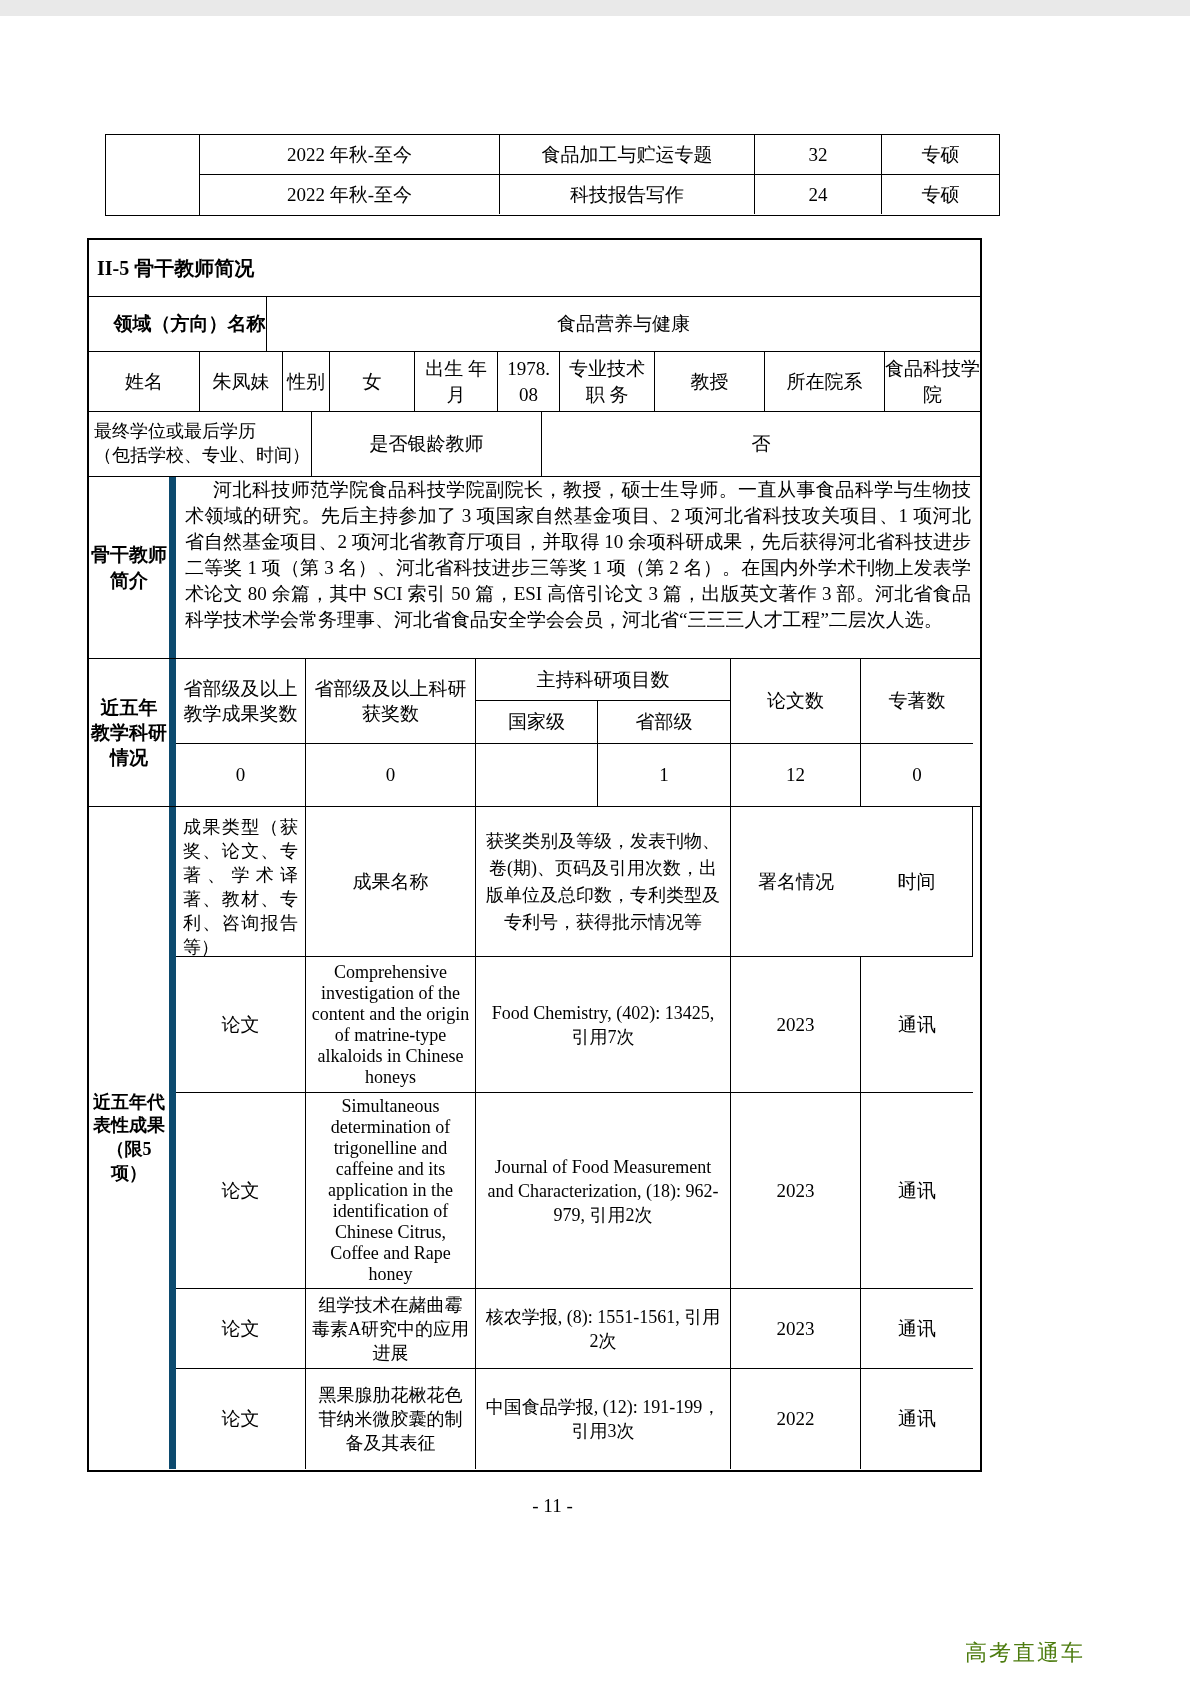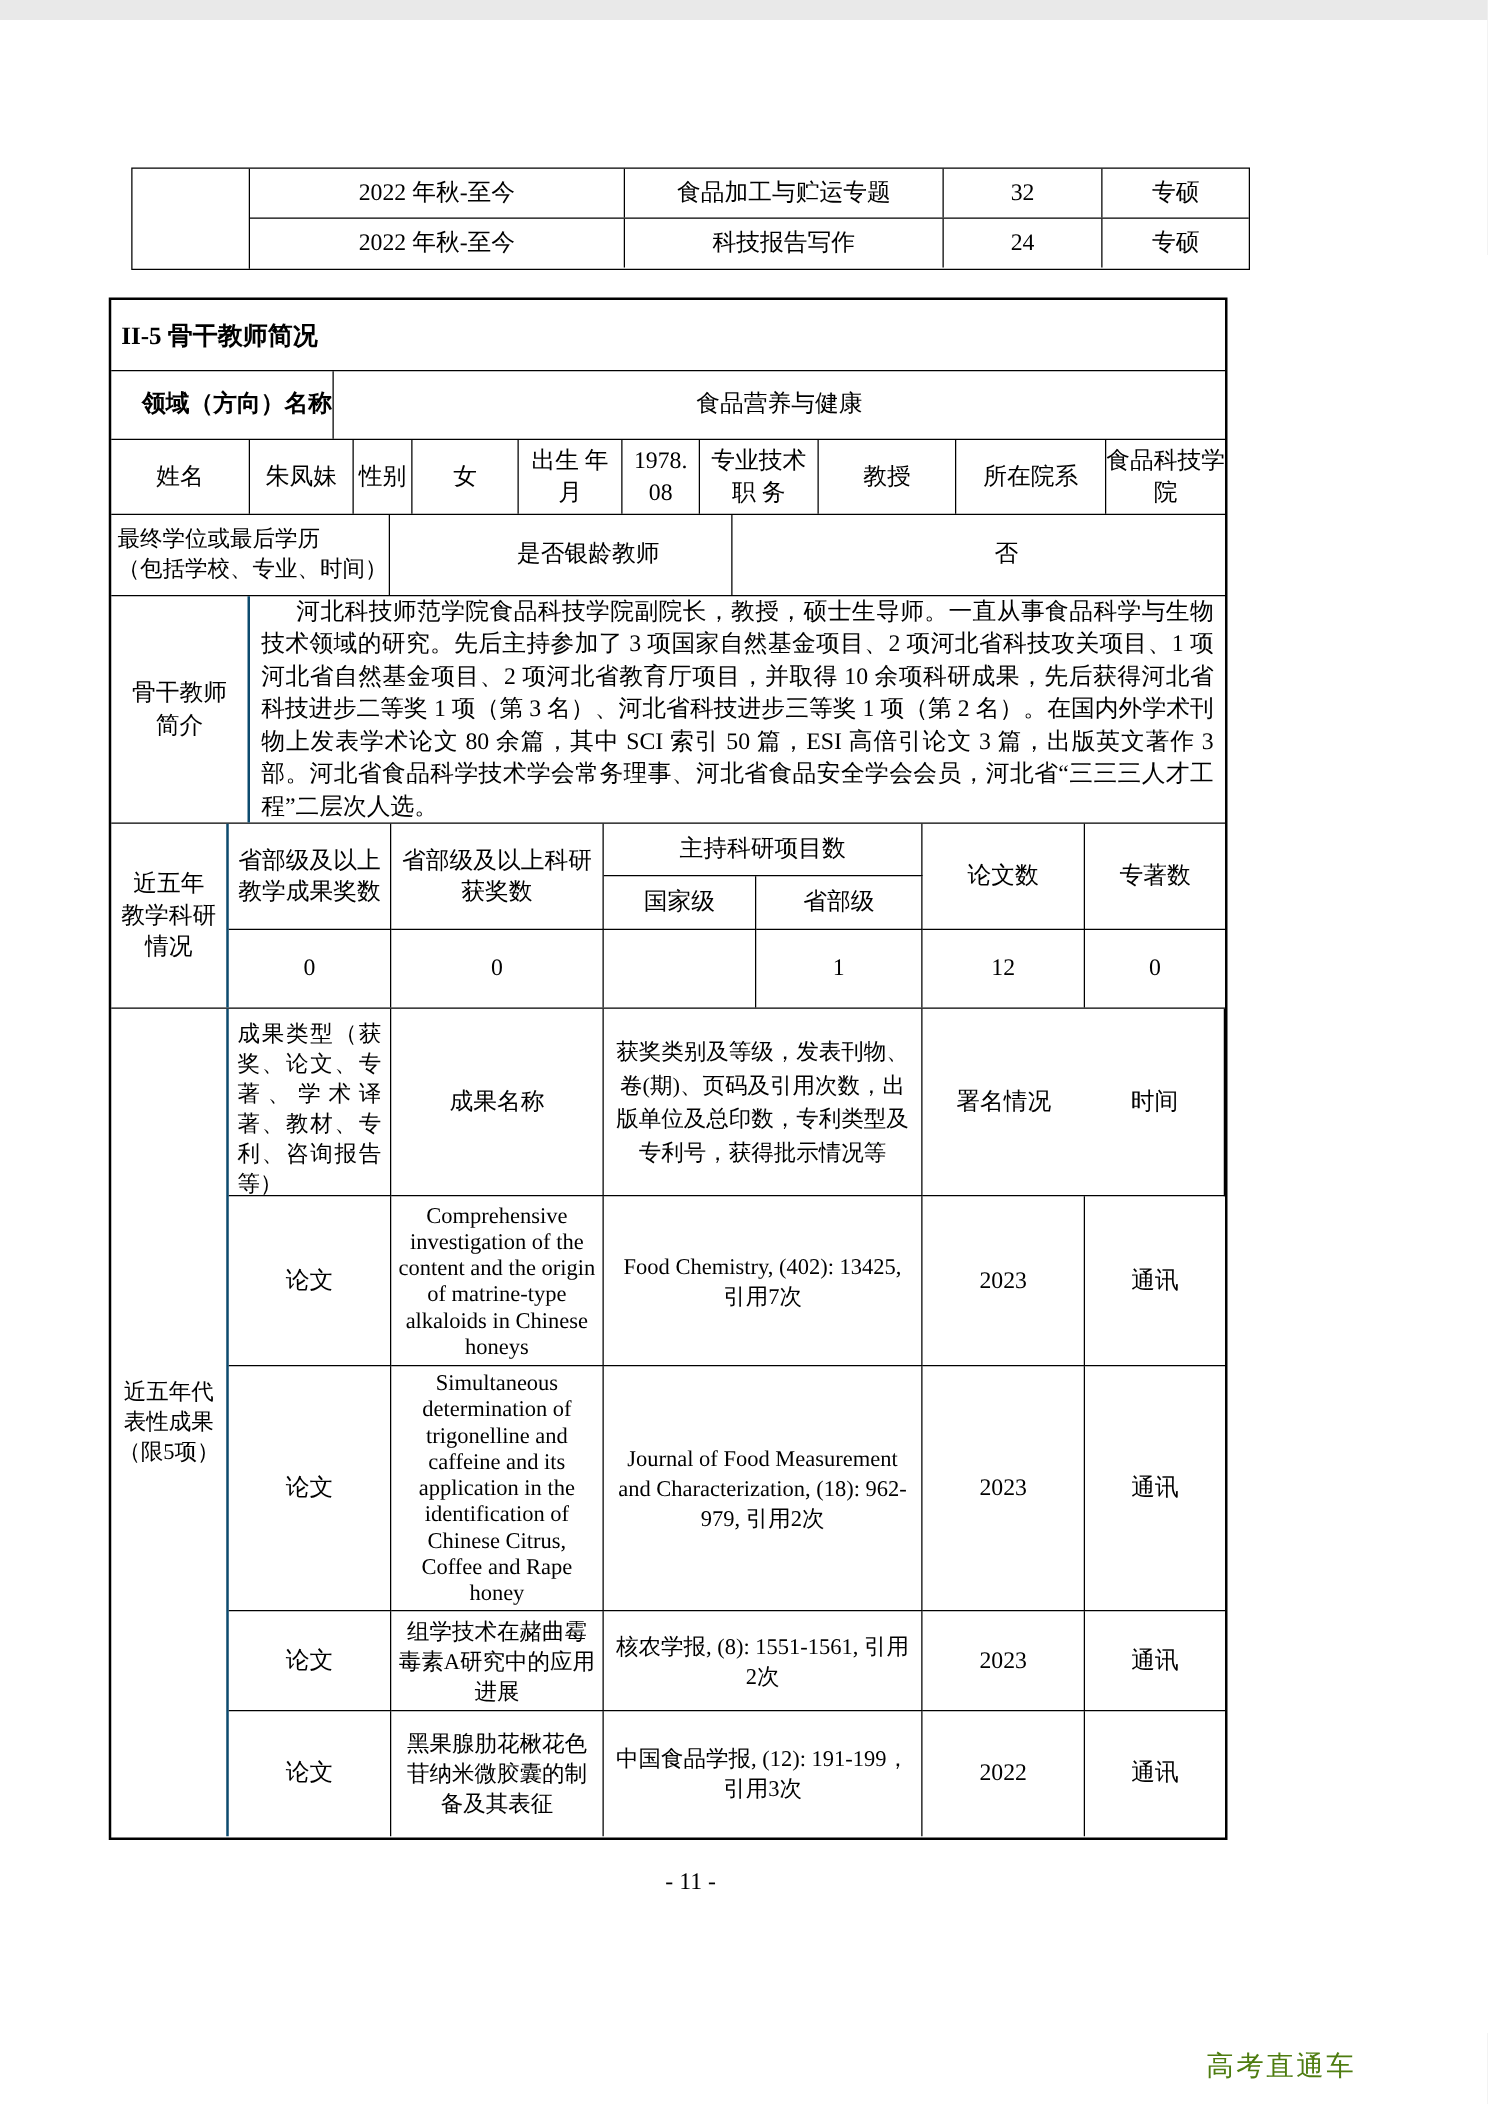--- a/index.html
+++ b/index.html
@@ -38,28 +38,28 @@
 
   .field-row { height:55px; }
   .w178 { width:178px; }
   .w712 { flex:1; }
 
   .name-row { height:60px; }
   .nc1 { width:111px; }  .nc2 { width:83px; }  .nc3 { width:47px; }  .nc4 { width:85px; }
   .nc5 { width:83px; }  .nc6 { width:62px; }  .nc7 { width:95px; }  .nc8 { width:110px; }
   .nc9 { width:120px; } .nc10 { flex:1; }
 
-  .degree-row { height:65px;gap:44px; }
+  .degree-row { height:65px; }
   .dc1 { width:223px; font-size:18px; justify-content:flex-start; text-align:left; padding-left:5px; }
   .dc2 { width:325px; font-size:17px; }
   .dc3 { width:230px; }
   .dc4 { flex:1; }
 
   .bio-row { height:182px; }
-  .label-col { width:111px; border-right:2px solid #0c4a6e; }
+  .label-col { width:87px; border-right:7px solid #0c4a6e;font-weight:bold; }
   .bio-text { flex:1; font-size:19px; line-height:26px; text-align:justify;
               padding:0 9px; text-indent:28px; display:block; overflow:hidden; }
 
   .stats-row { height:148px; }
   .stats-grid { flex:1; display:grid;
                 grid-template-columns:130px 170px 122px 133px 130px 112px;
                 grid-template-rows:42px 43px 62px; }
   .st-a { grid-column:1; grid-row:1/3; }
   .st-b { grid-column:2; grid-row:1/3; }
   .st-c { grid-column:3/5; grid-row:1; }

